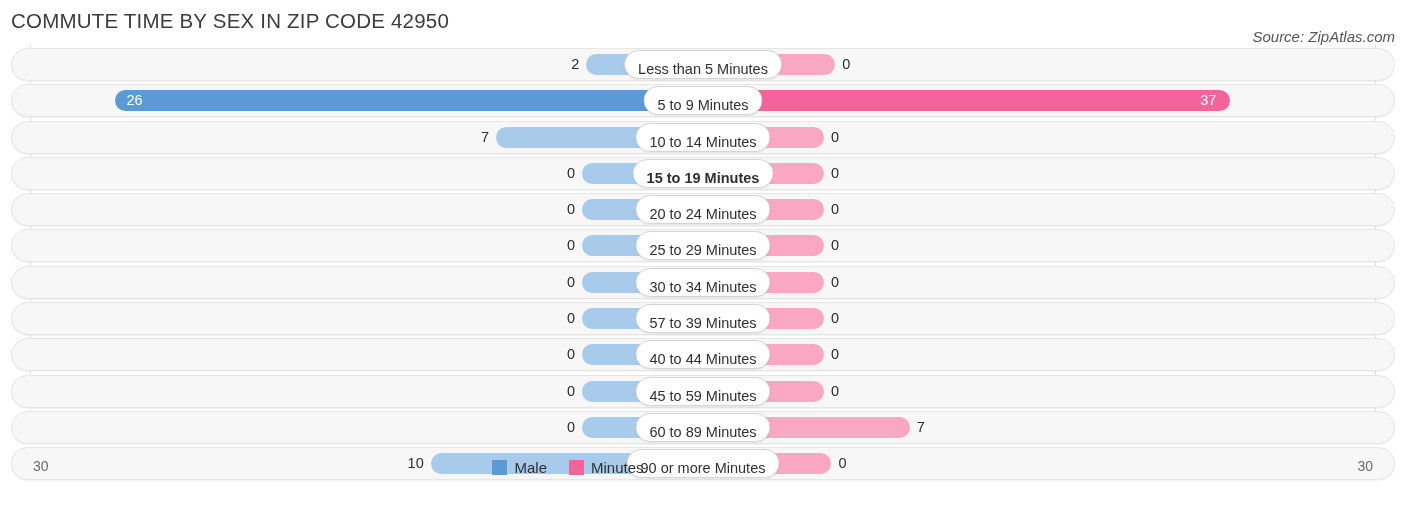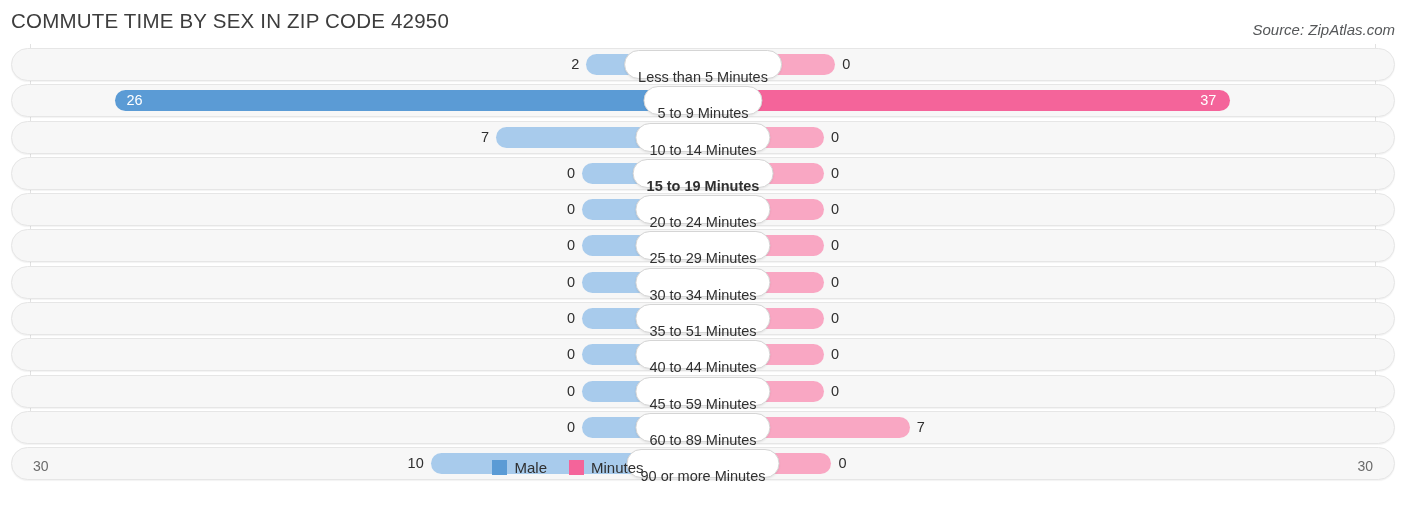--- a/index.html
+++ b/index.html
@@ -26,21 +26,21 @@
     left: 11px;
     top: 9px;
     font-size: 20.5px;
     letter-spacing: .2px;
     color: #3d3d3d;
     white-space: nowrap;
   }
   .source {
     position: absolute;
     right: 11px;
-    top: 21px;
+    top: 28px;
     font-size: 15px;
     font-style: italic;
     color: #555759;
     white-space: nowrap;
   }
 
   
   .plot {
     position: absolute;
     left: 0;
@@ -114,21 +114,21 @@
     height: 29px;
     line-height: 29px;
     box-sizing: border-box;
     background: #ffffff;
     border: 1px solid #d5d5d5;
     border-radius: 15px;
     font-size: 14.5px;
     color: #303030;
     text-align: center;
     white-space: nowrap;
-    padding: 12px 13px;
+    padding: 4px 13px;
     transform: translateX(-50%);
     box-shadow: 0 1px 2px rgba(0,0,0,.07);
   }
 
   
   .axis-label {
     position: absolute;
     bottom: 10px;
     font-size: 14px;
     color: #6b6b6b;
@@ -229,21 +229,21 @@
         <div class="bar female" style="left: 703px; width: 120.9px; background: rgb(249, 167, 195);"></div>
         <div class="val right" style="left: 830.9px;">0</div>
         <div class="center-pill" style="left: 703px;">30 to 34 Minutes</div>
       </div>
       <div class="row">
         <div class="track"></div>
         <div class="bar male" style="left: 582.1px; width: 120.9px; background: rgb(168, 203, 236);"></div>
         <div class="val left" style="right: 830.9px;">0</div>
         <div class="bar female" style="left: 703px; width: 120.9px; background: rgb(249, 167, 195);"></div>
         <div class="val right" style="left: 830.9px;">0</div>
-        <div class="center-pill" style="left: 703px;">35 to 51 Minutes</div>
+        <div class="center-pill" style="left: 703px;">57 to 39 Minutes</div>
       </div>
       <div class="row">
         <div class="track"></div>
         <div class="bar male" style="left: 582.1px; width: 120.9px; background: rgb(168, 203, 236);"></div>
         <div class="val left" style="right: 830.9px;">0</div>
         <div class="bar female" style="left: 703px; width: 120.9px; background: rgb(249, 167, 195);"></div>
         <div class="val right" style="left: 830.9px;">0</div>
         <div class="center-pill" style="left: 703px;">40 to 44 Minutes</div>
       </div>
       <div class="row">

